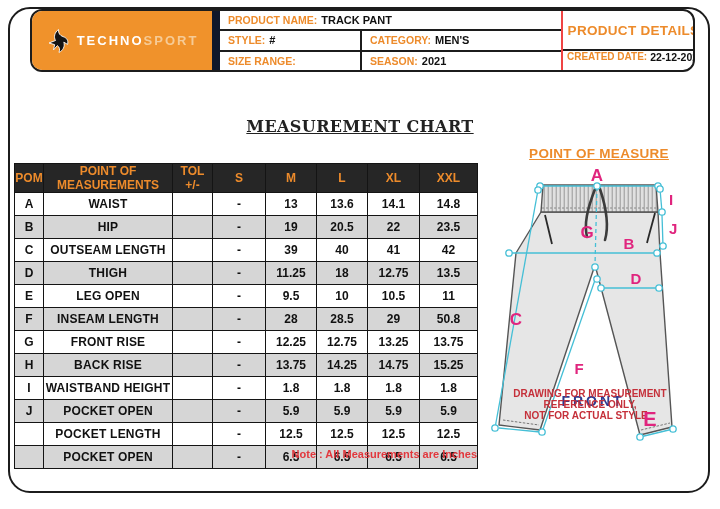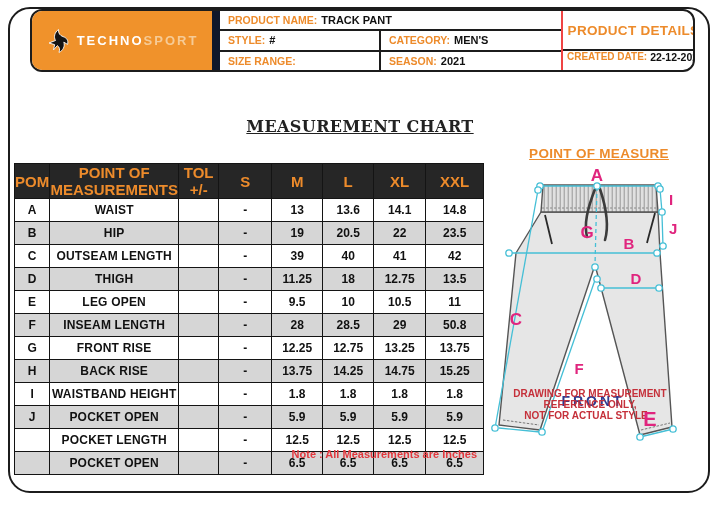--- a/index.html
+++ b/index.html
@@ -21,21 +21,21 @@
   .logo-cell{
     width:180px;flex:none;background:#F0922B;border-right:8px solid #0f172a;
     display:flex;align-items:center;justify-content:center;gap:7px;
   }
   .brand{font-weight:bold;font-size:13px;letter-spacing:2px;white-space:nowrap;}
   .brand .b1{color:#ffffff;}
   .brand .b2{color:#F6CB96;}
   .mid-cell{width:341px;flex:none;display:flex;flex-direction:column;border-right:2px solid #ef4444;}
   .mid-row{flex:1;display:flex;align-items:center;}
   .mid-row + .mid-row{border-top:2px solid #1c1c1c;}
-  .half{flex:none;width:159px;height:100%;display:flex;align-items:center;}
+  .half{flex:none;width:140px;height:100%;display:flex;align-items:center;}
   .half.second{width:168px;border-left:2px solid #1c1c1c;}
   .lbl{color:#ED8B2B;font-weight:bold;font-size:10.5px;padding-left:8px;white-space:nowrap;}
   .val{color:#111;font-weight:bold;font-size:11px;margin-left:4px;white-space:nowrap;}
   .right-cell{flex:1;display:flex;flex-direction:column;}
   .pd{flex:2;display:flex;align-items:center;justify-content:center;
       color:#ED8B2B;font-weight:bold;font-size:13.5px;border-bottom:2px solid #1c1c1c;letter-spacing:0.3px;}
   .cd{flex:1;display:flex;padding-left:0;}
   .cd .lbl{font-size:10px;padding-left:4px;}
   .cd .val{font-size:10.5px;margin-left:3px;}
   
@@ -43,21 +43,21 @@
     position:absolute;top:93px;left:0;width:720px;text-align:center;
     font-family:"DejaVu Serif",serif;font-weight:bold;font-size:16px;color:#222;
     text-decoration:underline;letter-spacing:0.4px;margin-top:24px;
   }
   
   table.meas{
     position:absolute;left:14px;top:163px;border-collapse:collapse;table-layout:fixed;
     font-family:"Liberation Sans",sans-serif;
   }
   table.meas th,table.meas td{border:1.6px solid #141414;padding:0;text-align:center;font-weight:bold;}
-  table.meas th{background:#262626;color:#ED8B2B;font-size:15px;height:24px;}
+  table.meas th{background:#262626;color:#ED8B2B;font-size:12px;height:24px;}
   th.h-name,th.h-tol{text-align:left;padding-left:5px;}
   th.h-tol{font-size:9.5px;}
   table.meas td{height:22px;font-size:12px;color:#111;background:#fff;}
   td.pom{font-size:11px;}
   td.name{text-align:left;padding-left:8px;font-size:11px;letter-spacing:0.2px;}
   tr.shade td{background:#D6D6D6;}
   .note{
     position:absolute;left:14px;top:448px;width:463px;text-align:right;
     color:#E2373D;font-weight:bold;font-size:11px;
   }

